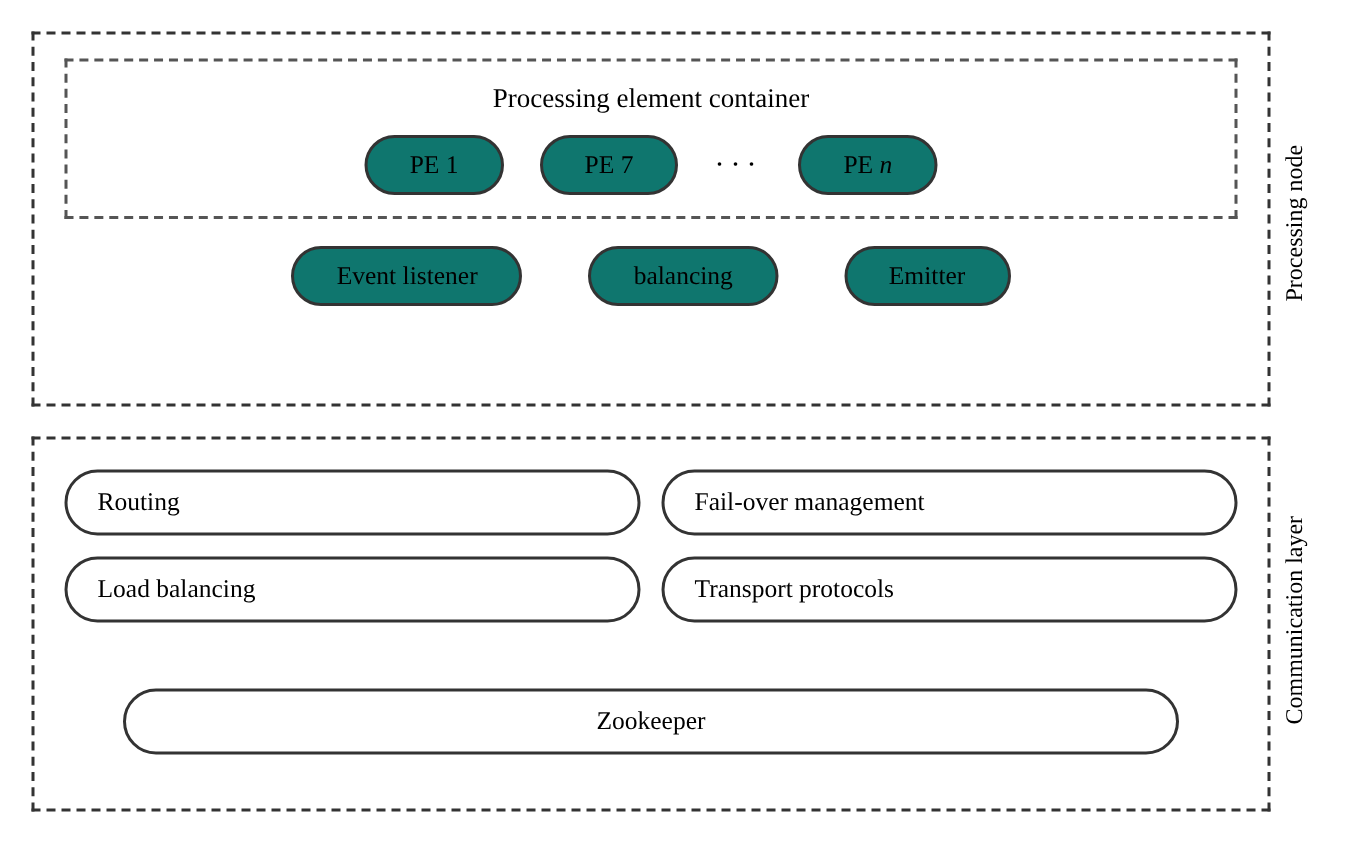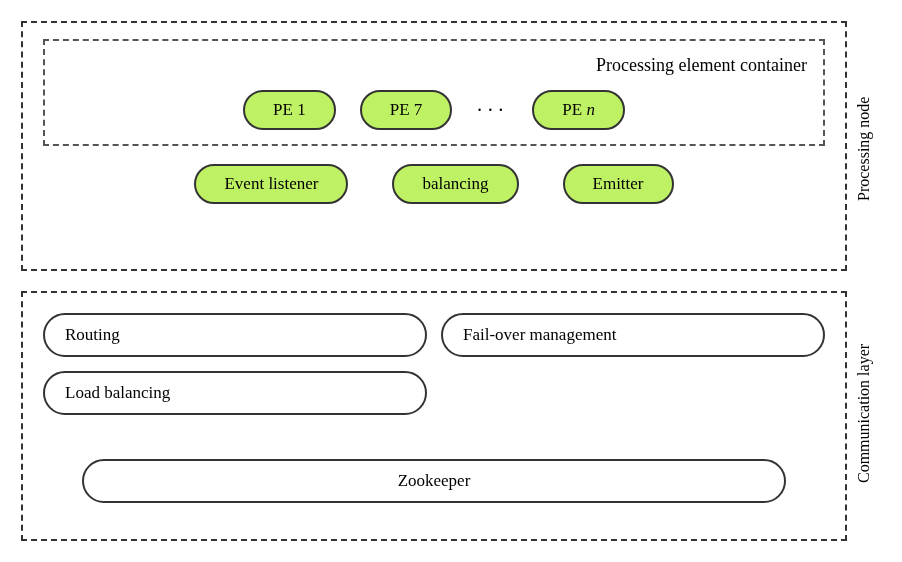--- a/index.html
+++ b/index.html
@@ -33,41 +33,41 @@
     }
 
     .processing-element-container {
       border: 2px dashed #555;
       padding: 14px 16px;
       margin-bottom: 18px;
       position: relative;
     }
 
     .container-label {
-      text-align: right;
+      text-align: center;
       font-size: 18px;
       margin-bottom: 14px;
       font-family: Georgia, serif;
     }
 
     .pe-row {
       display: flex;
       flex-direction: row;
       justify-content: center;
       align-items: center;
       gap: 24px;
     }
 
     .pill {
       border: 2px solid #333;
       border-radius: 50px;
       padding: 8px 28px;
       font-size: 17px;
       font-family: Georgia, serif;
-      background: #bef264;
+      background: #0f766e;
       white-space: nowrap;
       display: inline-flex;
       align-items: center;
       justify-content: center;
     }
 
     .pill-italic em {
       font-style: italic;
     }
 
@@ -213,20 +213,23 @@
       <div class="comm-grid">
         <div class="comm-pill">
           <span>Routing</span>
         </div>
         <div class="comm-pill">
           <span>Fail-over management</span>
         </div>
         <div class="comm-pill">
           <span>Load balancing</span>
         </div>
+        <div class="comm-pill">
+          <span>Transport protocols</span>
+        </div>
       </div>
       <div class="zookeeper-row">
         <div class="zookeeper-pill">
           <span>Zookeeper</span>
         </div>
       </div>
     </div>
 
   </div>
 

